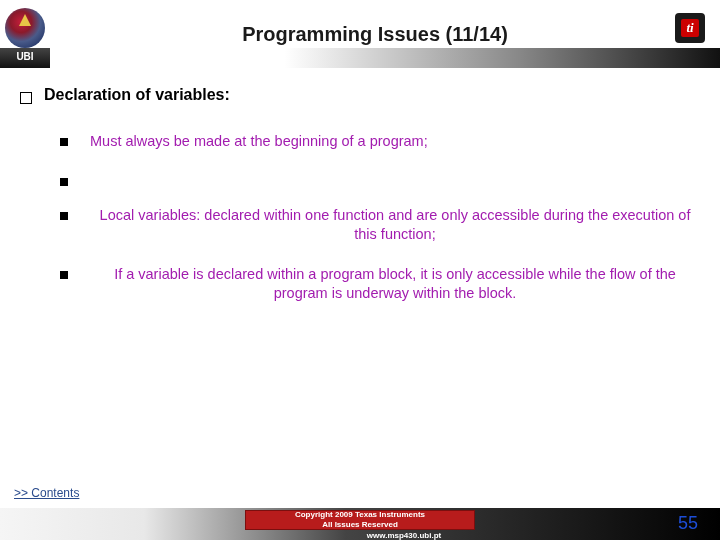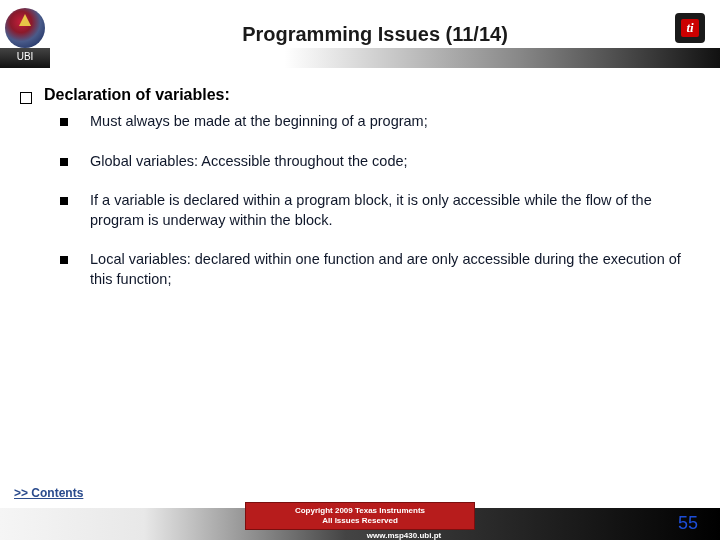--- a/index.html
+++ b/index.html
@@ -39,21 +39,21 @@
     top: 6px; left: 14px;
     width: 12px; height: 12px;
     background: #e8c547;
     clip-path: polygon(50% 0, 100% 100%, 0 100%);
   }
   .ubi-bar {
     width: 50px;
     height: 20px;
     color: #fff;
     font-size: 10px;
-    font-weight: normal;
+    font-weight: bold;
     text-align: center;
     line-height: 18px;
     background: linear-gradient(to bottom, #444 0%, #111 100%);
   }
   .title-wrap {
     flex: 1;
     height: 68px;
     display: flex;
     align-items: center;
     justify-content: center;
@@ -102,21 +102,21 @@
     align-items: center;
     justify-content: center;
     font-family: Georgia, serif;
   }
   .content {
     padding: 18px 20px 0 20px;
   }
   .h1-row {
     display: flex;
     align-items: flex-end;
-    margin-bottom: 8px;
+    margin-bottom: 28px;
   }
   .q-bullet {
     width: 12px; height: 12px;
     border: 1.5px solid #000;
     margin-top: 4px;
     margin-right: 12px;
     flex-shrink: 0;
   }
   .h1 {
     font-size: 16px;
@@ -130,52 +130,53 @@
   .s-bullet {
     width: 8px; height: 8px;
     background: #000;
     margin-top: 6px;
     margin-right: 22px;
     flex-shrink: 0;
   }
   .bullet-text {
     font-size: 14.5px;
     line-height: 1.35;
-    color: #0f172a;
+    color: #a21caf;
+    text-align: center;
   }
   .footer {
     position: absolute;
     left: 0; right: 0; bottom: 0;
     height: 40px;
   }
   .contents-link {
     position: absolute;
     left: 14px;
     bottom: 40px;
     font-size: 12px;
-    font-weight: bold;
+    font-weight: normal;
     color: #2a4b8d;
     text-decoration: underline;
     cursor: pointer;
   }
   .footer-bar {
     position: absolute;
     left: 0; right: 0; bottom: 0;
     height: 32px;
     background: linear-gradient(to right, #f5f5f5 0%, #e8e8e8 20%, #444 48%, #000 100%);
     display: flex;
     align-items: center;
     justify-content: center;
   }
   .footer-red {
     position: absolute;
     left: 50%;
     transform: translateX(-50%);
     bottom: 10px;
-    height: 28px;
+    height: 20px;
     width: 230px;
     background: #b71c1c;
     box-shadow: 0 0 0 1px #7a0f0f inset;
     display: flex;
     flex-direction: column;
     align-items: center;
     justify-content: center;
   }
   .footer-red span {
     color: #fff;
@@ -223,29 +224,28 @@
     <div class="q-bullet"></div>
     <div class="h1">Declaration of variables:</div>
   </div>
 
   <div class="bullet-row">
     <div class="s-bullet"></div>
     <div class="bullet-text">Must always be made at the beginning of a program;</div>
   </div>
   <div class="bullet-row">
     <div class="s-bullet"></div>
-    <div class="bullet-text">Global variables: Accessible throughout the code;</div>
+  </div>
+  <div class="bullet-row">
+    <div class="s-bullet"></div>
+    <div class="bullet-text">Local variables: declared within one function and are only accessible during the execution of this function;</div>
   </div>
   <div class="bullet-row">
     <div class="s-bullet"></div>
     <div class="bullet-text">If a variable is declared within a program block, it is only accessible while the flow of the program is underway within the block.</div>
-  </div>
-  <div class="bullet-row">
-    <div class="s-bullet"></div>
-    <div class="bullet-text">Local variables: declared within one function and are only accessible during the execution of this function;</div>
   </div>
 </div>
 
 <div class="footer">
   <a class="contents-link">&gt;&gt; Contents</a>
   <div class="footer-bar"></div>
   <div class="footer-red">
     <span>Copyright 2009 Texas Instruments</span>
     <span>All Issues Reserved</span>
   </div>

